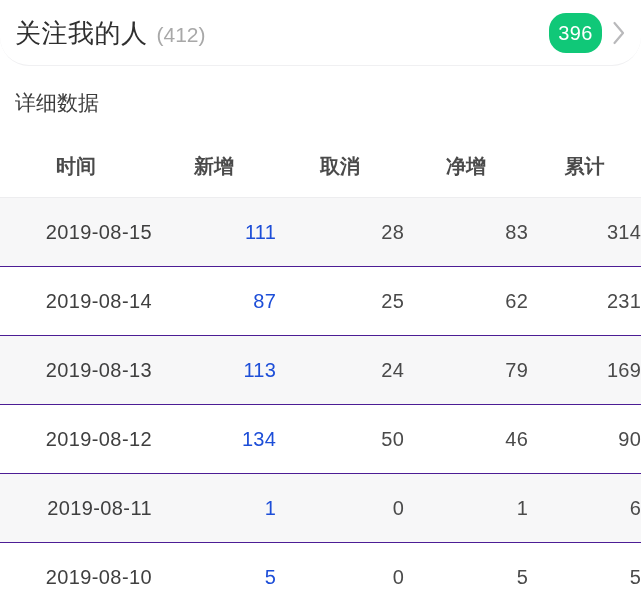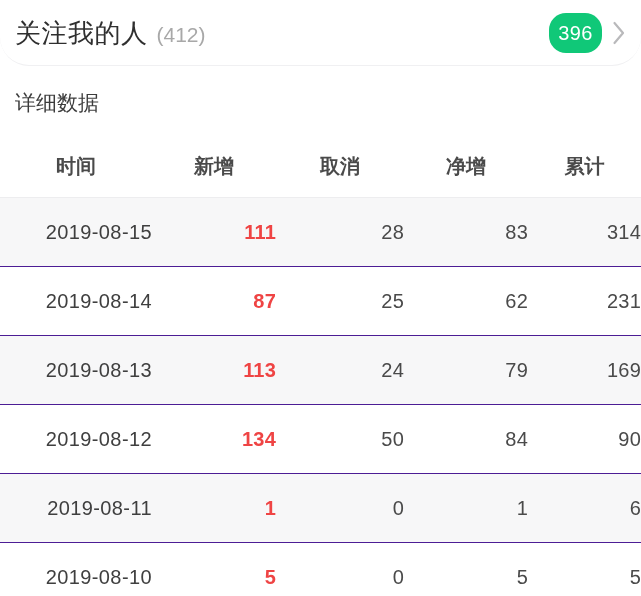--- a/index.html
+++ b/index.html
@@ -122,22 +122,21 @@
     letter-spacing: 0.2px;
   }
   .data-table tbody tr.row-alt td {
     background: #f7f7f8;
   }
   .data-table tbody td.cell-date {
     color: #3f3f3f;
     letter-spacing: 0.4px;
   }
   .data-table tbody td.cell-added {
-    color: #ef4444;
-    font-weight: bold;
+    color: #1d4ed8;
   }
   .data-table tbody td.cell-cancel,
   .data-table tbody td.cell-net,
   .data-table tbody td.cell-total {
     color: #4a4a4a;
   }
 </style>
 </head>
 <body>
 
@@ -194,21 +193,21 @@
       <td class="cell-date">2019-08-13</td>
       <td class="cell-added">113</td>
       <td class="cell-cancel">24</td>
       <td class="cell-net">79</td>
       <td class="cell-total">169</td>
     </tr>
     <tr>
       <td class="cell-date">2019-08-12</td>
       <td class="cell-added">134</td>
       <td class="cell-cancel">50</td>
-      <td class="cell-net">84</td>
+      <td class="cell-net">46</td>
       <td class="cell-total">90</td>
     </tr>
     <tr class="row-alt">
       <td class="cell-date">2019-08-11</td>
       <td class="cell-added">1</td>
       <td class="cell-cancel">0</td>
       <td class="cell-net">1</td>
       <td class="cell-total">6</td>
     </tr>
     <tr>

